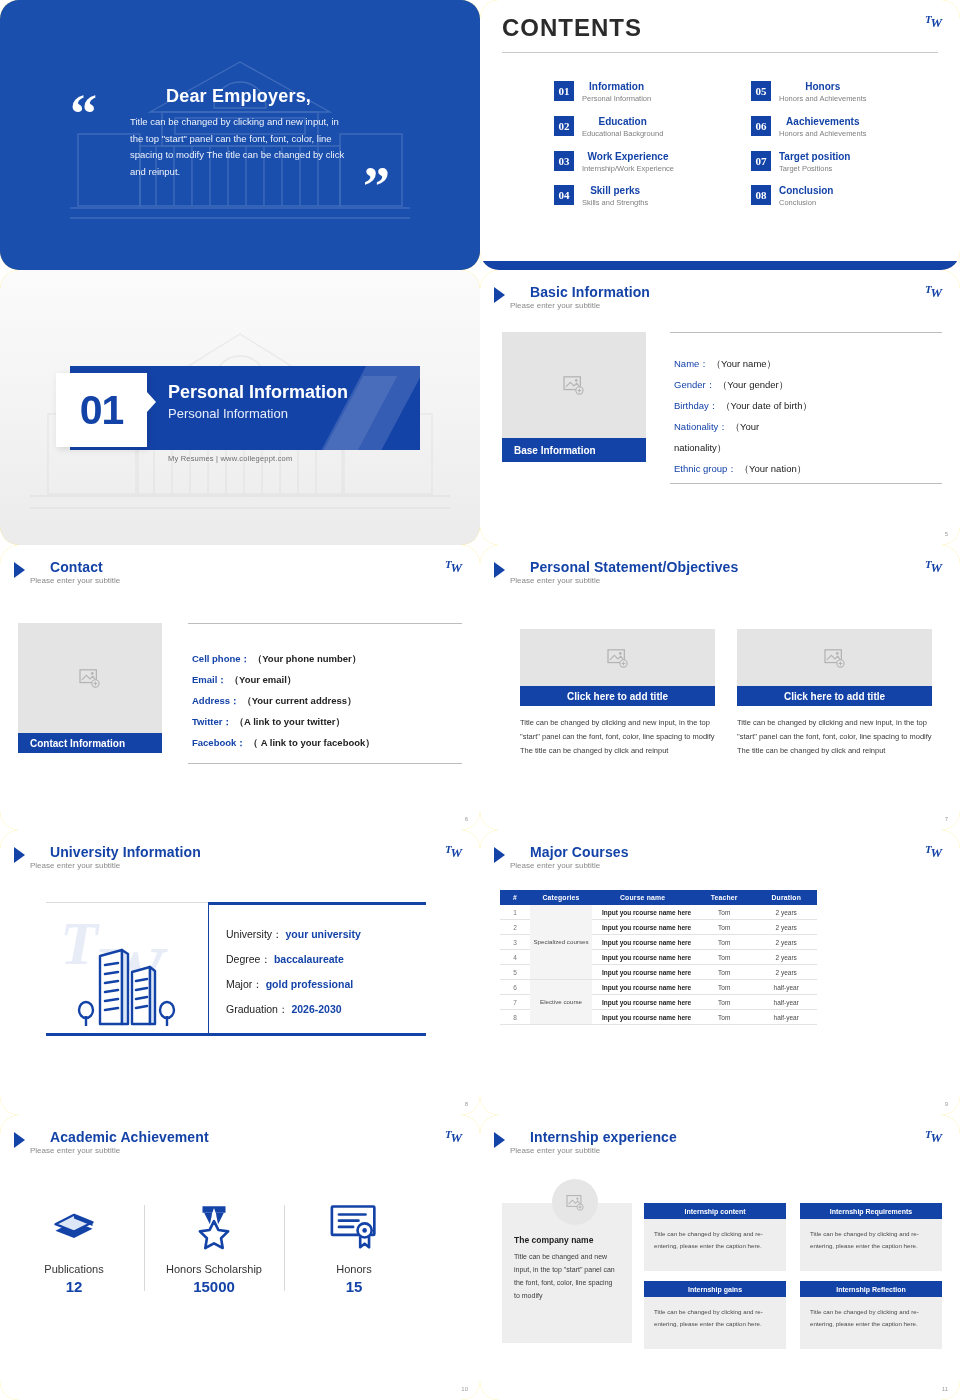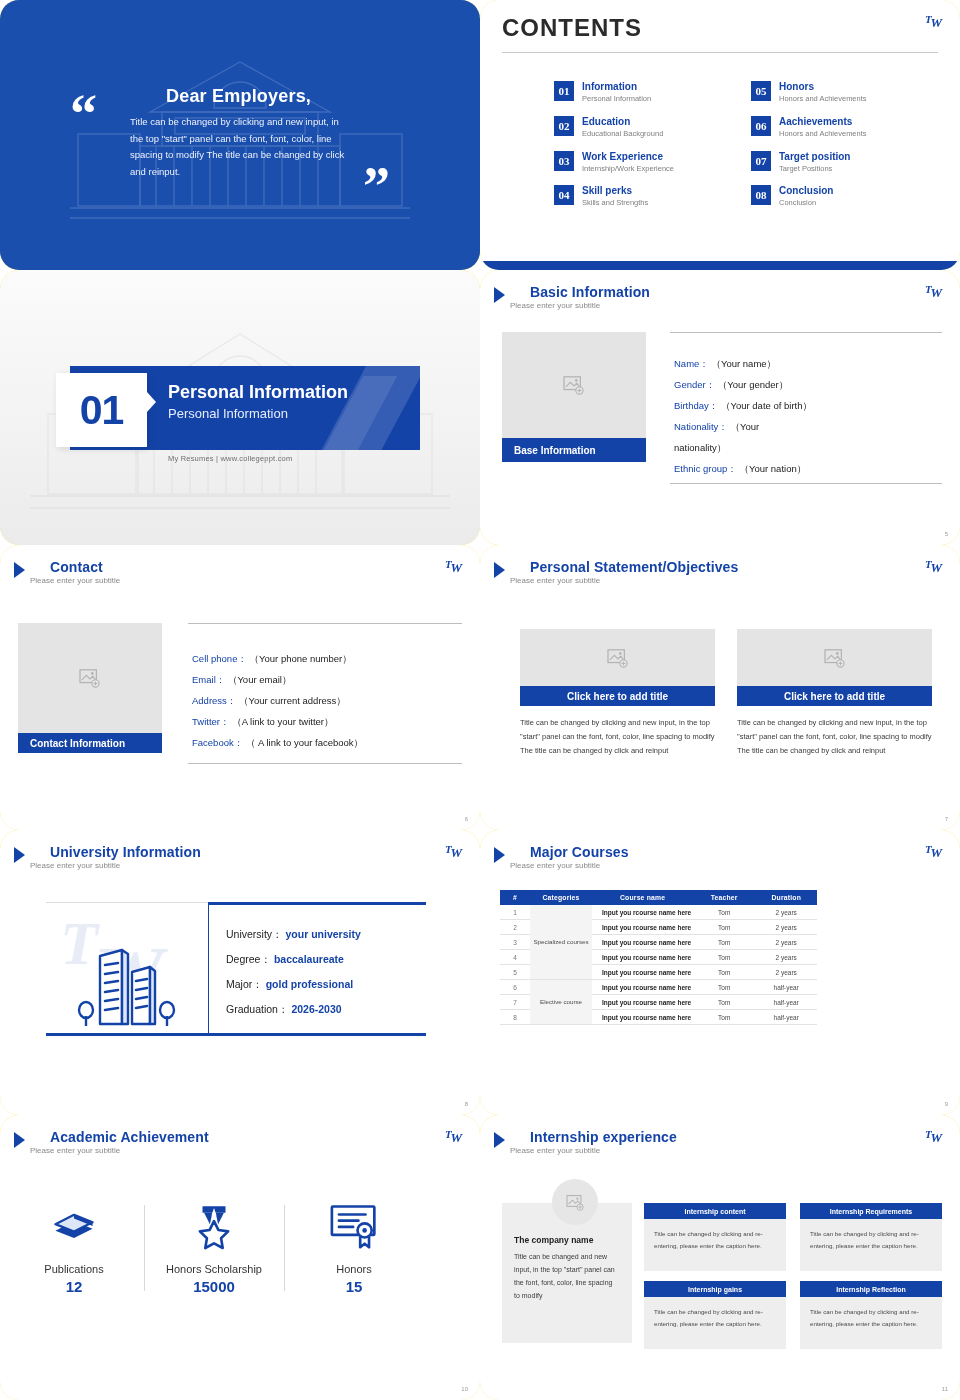--- a/index.html
+++ b/index.html
@@ -81,21 +81,21 @@
     padding-left: 52px;
   }
   .toc-item { display: flex; gap: 8px; align-items: flex-start; }
   .toc-num {
     width: 20px; height: 20px; flex: 0 0 20px;
     background: #1443a8; color: #fff;
     font-size: 11px; font-weight: 700;
     display: flex; align-items: center; justify-content: center;
     font-family: "Liberation Serif", serif;
   }
-  .toc-h { font-size: 10px; font-weight: 700; color: #1443a8; line-height: 1.2; }
+  .toc-h { font-size: 10px; font-weight: 700; color: #1443a8; line-height: 1.2; text-align: center; }
   .toc-s { font-size: 7.5px; color: #808080; line-height: 1.3; margin-top: 1px; }
   .contents-bottombar {
     position: absolute; left: 0; right: 0; bottom: 0;
     height: 9px; background: #1443a8;
   }
 
   
   .logo {
     position: absolute; right: 12px; top: 10px;
     width: 24px; height: 22px;
@@ -534,21 +534,21 @@
               <rect x="1" y="2" width="18" height="14" fill="none" stroke="#8d8d8d" stroke-width="1.4"></rect>
               <path d="M3 13 L8 8 L12 12 L15 9 L18 13" fill="none" stroke="#8d8d8d" stroke-width="1.3"></path>
               <circle cx="14.5" cy="6" r="1.5" fill="#8d8d8d"></circle>
               <circle cx="18" cy="17" r="4" fill="#e4e4e4" stroke="#8d8d8d" stroke-width="1.2"></circle>
               <path d="M18 15 v4 M16 17 h4" stroke="#8d8d8d" stroke-width="1.2"></path>
             </svg>
         </div>
         <div class="cap" style="height:20px;">Contact Information</div>
       </div>
 
-      <div class="infolist" style="left:188px; top:78px; right:18px;">
+      <div class="infolist" style="left:188px; top:78px; right:18px;font-weight:bold;">
         <div class="tline"></div>
         <div style="padding:24px 0 10px 4px;">
           <div class="irow"><span class="lbl">Cell phone：</span> <span>（Your phone number）</span></div>
           <div class="irow"><span class="lbl">Email：</span> <span>（Your email）</span></div>
           <div class="irow"><span class="lbl">Address：</span> <span>（Your current address）</span></div>
           <div class="irow"><span class="lbl">Twitter：</span> <span>（A link to your twitter）</span></div>
           <div class="irow"><span class="lbl">Facebook：</span> <span>（ A link to your facebook）</span></div>
         </div>
         <div class="bline"></div>
       </div>

